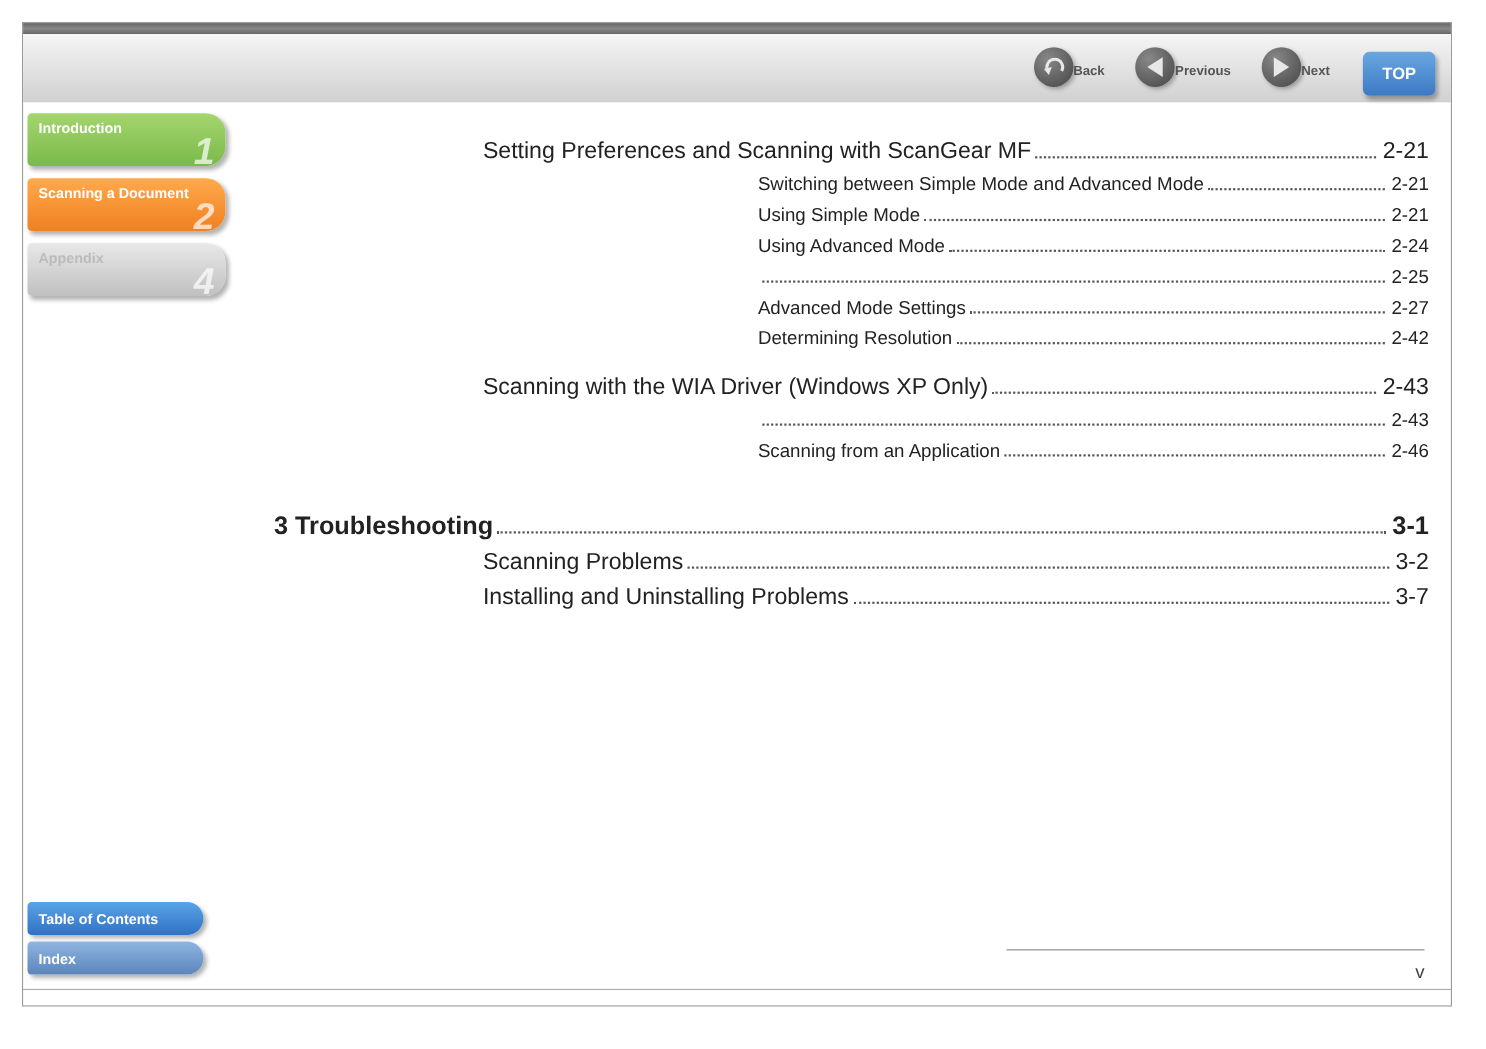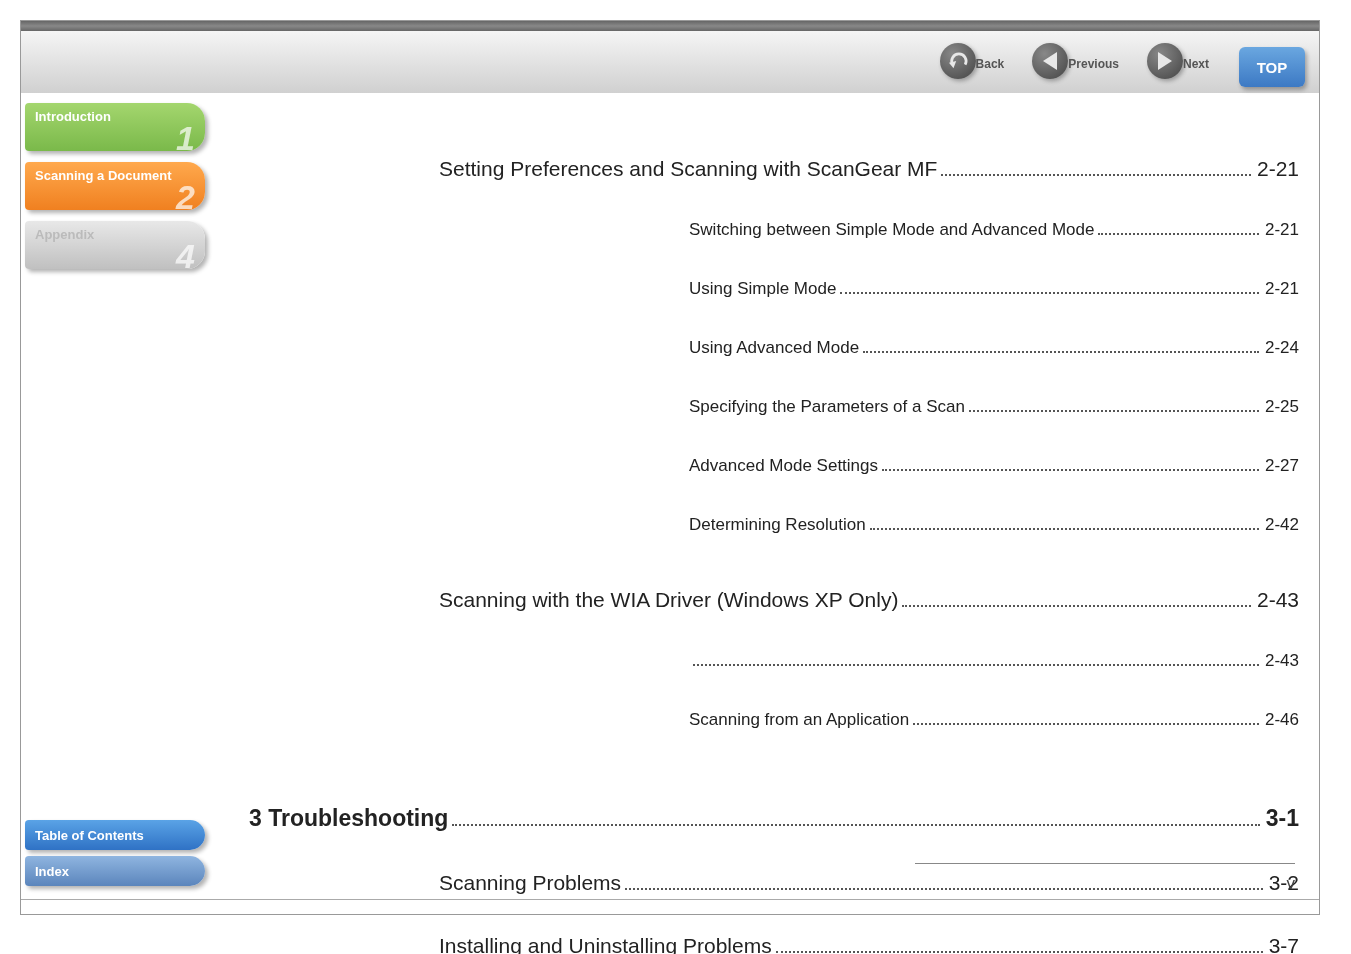--- a/index.html
+++ b/index.html
@@ -121,21 +121,21 @@
   .tab-trouble { background: linear-gradient(#4cc8ea, #1ba3d0); }
   .tab-appx { background: linear-gradient(#e8e8e8, #c0c0c0); color: #bbb; }
 
   .bottom-tabs {
     position: absolute;
     left: 4px;
     bottom: 22px;
     width: 185px;
   }
   .bottom-tab {
-    width: 180px;
+    width: 160px;
     height: 30px;
     border-radius: 4px 16px 16px 4px;
     margin-bottom: 6px;
     padding: 0 10px;
     color: #fff;
     font-size: 13px;
     font-weight: bold;
     display: flex;
     align-items: center;
     box-shadow: 3px 3px 4px rgba(0,0,0,0.3);
@@ -159,21 +159,21 @@
   .toc-line.h2 { font-size: 21px; padding-left: 190px; }
   .toc-line.h3 { font-size: 17px; padding-left: 440px; }
   .toc-line.h1 { font-size: 23px; font-weight: bold; padding-left: 0; margin-top: 22px; }
   .toc-line .title { white-space: nowrap; cursor: pointer; }
   .toc-line .dots {
     flex: 1;
     border-bottom: 2px dotted #555;
     margin: 0 6px 4px 4px;
     min-width: 10px;
   }
-  .toc-line .pg { white-space: nowrap; font-size: inherit; margin-top: 31px; }
+  .toc-line .pg { white-space: nowrap; font-size: inherit; }
 
   .page-number {
     position: absolute;
     right: 24px;
     bottom: 20px;
     font-size: 17px;
     color: #444;
   }
   .bottom-rule {
     position: absolute;
@@ -280,21 +280,20 @@
         <span class="title">Using Simple Mode</span>
         <span class="dots"></span>
         <span class="pg"> 2-21</span>
       </div>
       <div class="toc-line h3">
         <span class="title">Using Advanced Mode</span>
         <span class="dots"></span>
         <span class="pg"> 2-24</span>
       </div>
       <div class="toc-line h3">
-        <span class="title">Specifying the Parameters of a Scan</span>
         <span class="dots"></span>
         <span class="pg"> 2-25</span>
       </div>
       <div class="toc-line h3">
         <span class="title">Advanced Mode Settings</span>
         <span class="dots"></span>
         <span class="pg"> 2-27</span>
       </div>
       <div class="toc-line h3">
         <span class="title">Determining Resolution</span>

